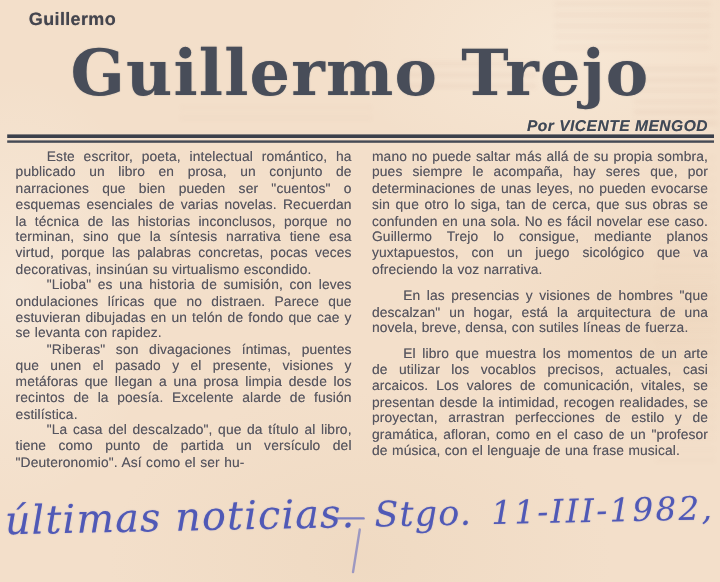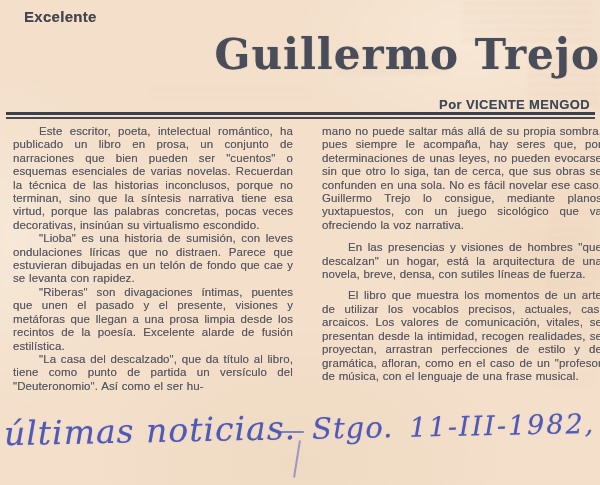--- a/index.html
+++ b/index.html
@@ -29,40 +29,41 @@
   .bleed.b5{left:150px;top:88px;width:160px;height:18px;opacity:.08;}
 
   .kicker{
     position:absolute;left:24px;top:8px;
     font-size:15px;font-weight:bold;color:#44454e;
     letter-spacing:.3px;
     text-shadow:0 0 .6px rgba(68,69,78,.6);
   }
   .title{
     position:absolute;left:0;right:0;top:30px;margin:0;
-    text-align:right;
+    text-align:center;
     font-family:"DejaVu Serif",serif;
-    font-weight:bold;font-size:42px;
+    font-weight:bold;font-size:53px;
     color:#484d59;letter-spacing:1px;
     text-shadow:0 0 1px rgba(72,77,89,.45);
   }
   .byline{
     position:absolute;right:10px;top:97px;
     font-size:13px;font-weight:bold;color:#3f4856;
     letter-spacing:.4px;
     text-shadow:0 0 .5px rgba(63,72,86,.5);
+    font-style:italic;
   }
   .rule{
     position:absolute;left:6px;right:5px;top:112px;height:2px;
     border-top:3px solid #3b404b;
     border-bottom:2px solid #454a55;
   }
   .columns{
     position:absolute;left:13px;top:125px;width:576px;
-    display:flex;gap:29px;
+    display:flex;gap:17px;
   }
   .col{flex:0 0 280px;width:280px;}
   .col p{
     margin:0;
     font-size:11.5px;line-height:13.4px;
     text-align:justify;
     color:#56555f;
     letter-spacing:.1px;word-spacing:.4px;
     text-shadow:0 0 .5px rgba(86,85,95,.55);
   }
@@ -96,21 +97,21 @@
 <body>
 
 <div class="page">
 
   <div class="bleed b1"></div>
   <div class="bleed b2"></div>
   <div class="bleed b3"></div>
   <div class="bleed b4"></div>
   <div class="bleed b5"></div>
 
-  <div class="kicker">Excelente</div>
+  <div class="kicker">Guillermo</div>
 
   <h1 class="title">Guillermo Trejo</h1>
 
   <div class="byline">Por VICENTE MENGOD</div>
 
   <div class="rule"></div>
 
   <div class="columns">
     <div class="col">
       <p class="indent">Este escritor, poeta, intelectual romántico, ha publicado un libro en prosa, un conjunto de narraciones que bien pueden ser "cuentos" o esquemas esenciales de varias novelas. Recuerdan la técnica de las historias inconclusos, porque no terminan, sino que la síntesis narrativa tiene esa virtud, porque las palabras concretas, pocas veces decorativas, insinúan su virtualismo escondido.</p>

